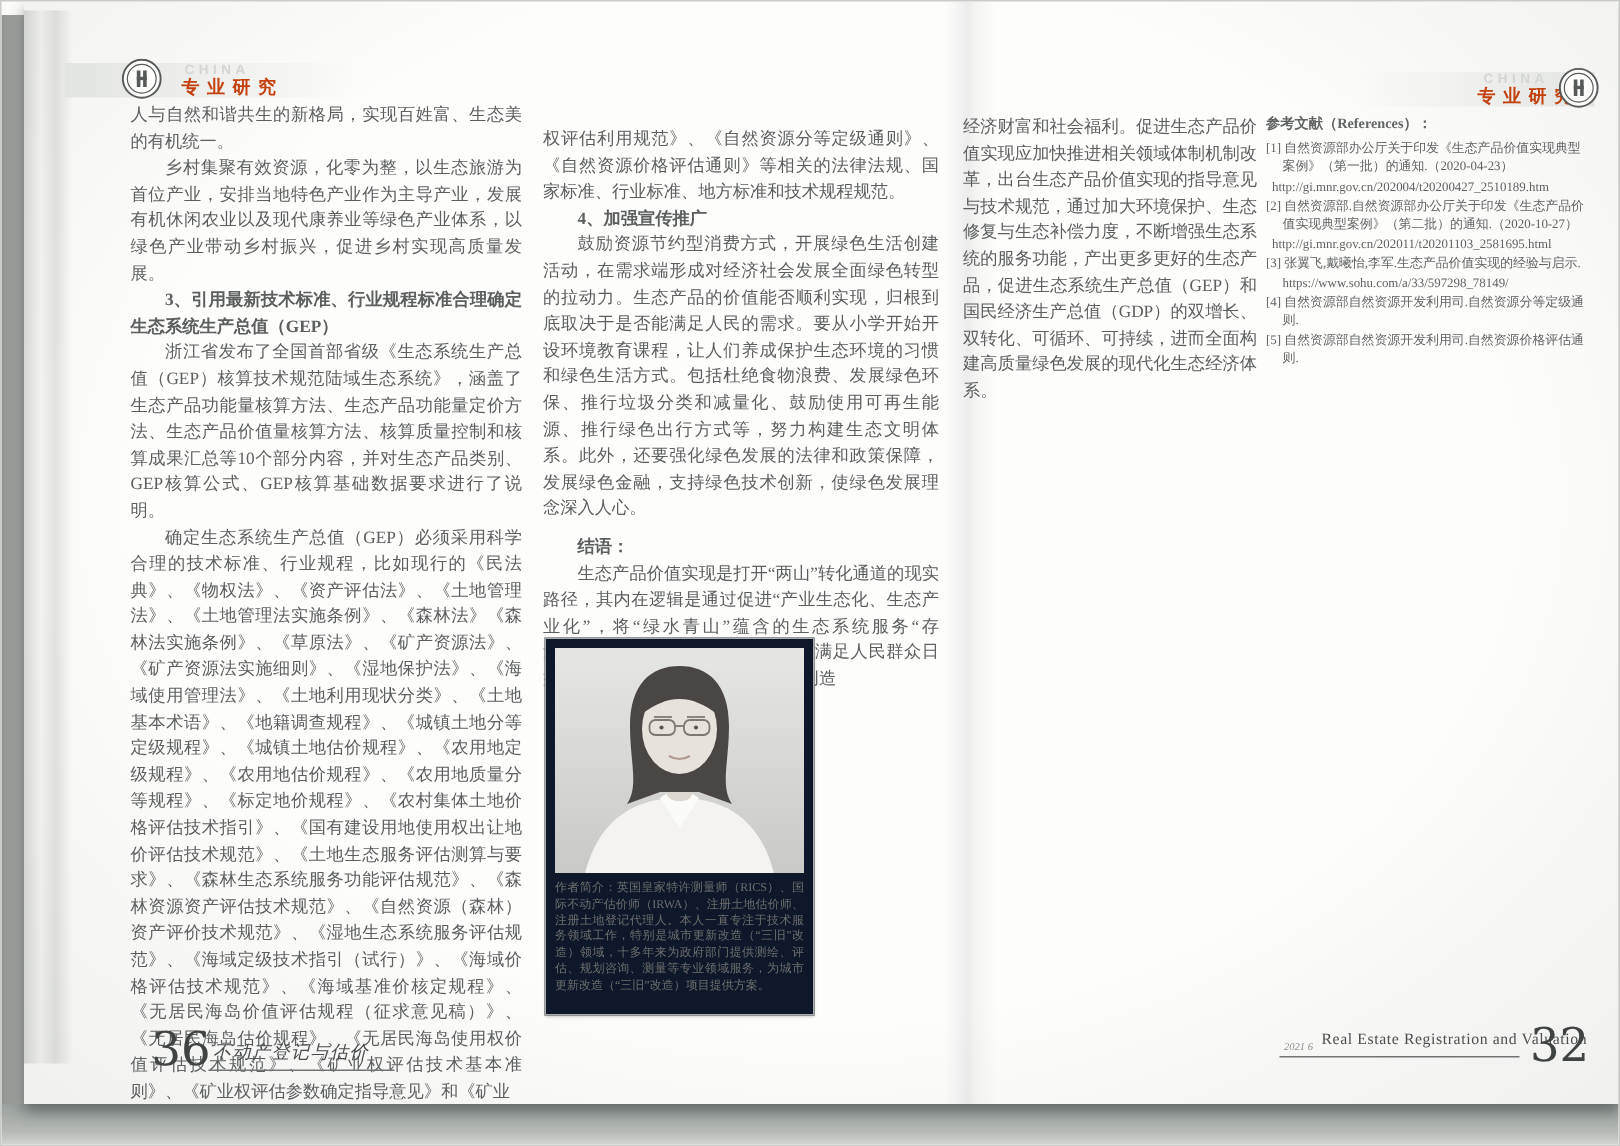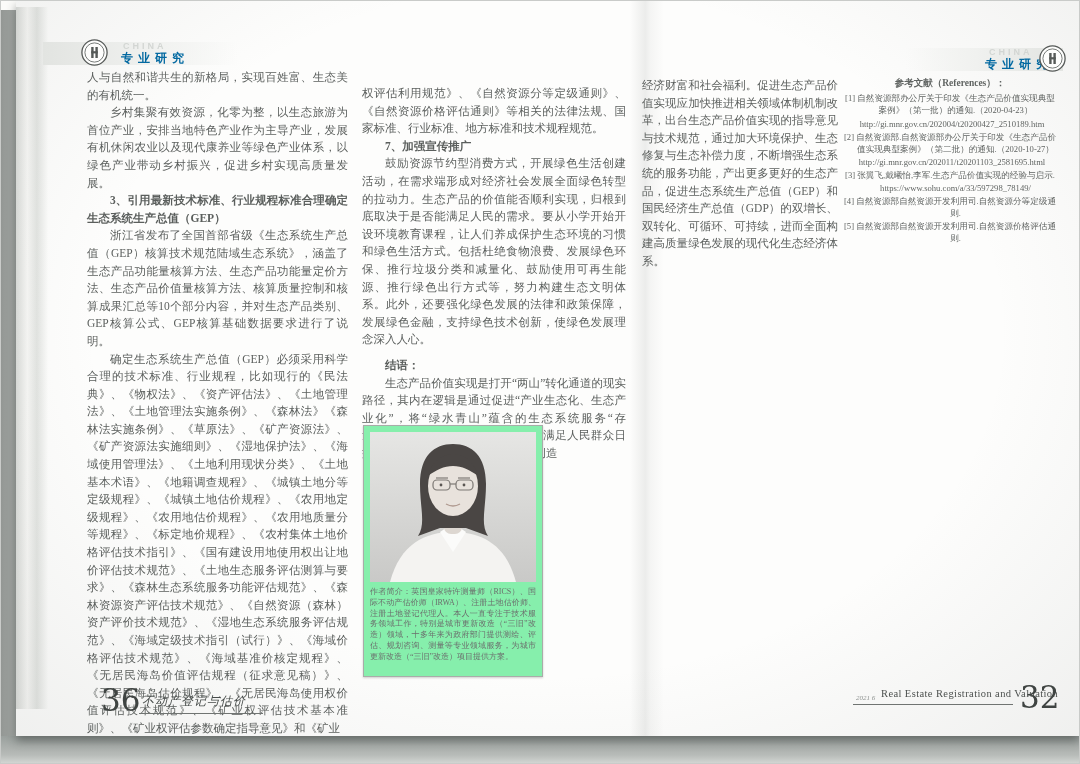--- a/index.html
+++ b/index.html
@@ -21,39 +21,39 @@
     background:linear-gradient(90deg,rgba(130,135,132,0) 0%,rgba(130,135,132,.14) 45%,rgba(130,135,132,.07) 60%,rgba(130,135,132,0) 100%);}
   .vignette{position:absolute;inset:0;pointer-events:none;
     background:radial-gradient(ellipse at 50% 45%,rgba(255,255,255,0) 60%,rgba(120,124,121,.10) 100%);}
 
   
   .band{position:absolute;height:23px;background:linear-gradient(90deg,#e2e4e1,#f0f1ef 55%,rgba(240,241,239,0));}
   .band.right{background:linear-gradient(270deg,#e2e4e1,#f0f1ef 55%,rgba(240,241,239,0));}
   .logo{position:absolute;width:27px;height:27px;}
   .ghost{position:absolute;font-family:"Liberation Sans",sans-serif;font-size:9px;
     letter-spacing:3px;color:#d3d6d3;font-weight:bold;}
-  .rubric{position:absolute;font-size:12px;letter-spacing:5px;color:#0369a1;font-weight:bold;}
+  .rubric{position:absolute;font-size:12px;letter-spacing:5px;color:#c2410c;font-weight:bold;}
 
   
   .col{position:absolute;font-size:11.5px;line-height:17.6px;color:#5b5f5d;
     text-align:justify;}
   .para{text-indent:2em;margin:0;}
   .para.cont{text-indent:0;}
   .sec-head{margin:0;text-indent:2em;font-weight:bold;color:#53575​5;}
   .concl-head{margin:8px 0 0 0;text-indent:2em;font-weight:bold;}
 
   
   .photo-box{position:absolute;left:362px;top:424px;width:180px;height:252px;
-    background:#86efac;border:1px solid #a9aca9;box-sizing:border-box;padding:6px 6px 4px 6px;
+    background:#0f172a;border:1px solid #a9aca9;box-sizing:border-box;padding:6px 6px 4px 6px;
     box-shadow:0 1px 2px rgba(0,0,0,.18);}
   .photo-box svg{display:block;width:166px;height:150px;}
   .caption{margin-top:5px;font-size:8px;line-height:10.8px;color:#6b6f6d;text-align:justify;}
 
   
-  .refs{position:absolute;font-size:8.6px;line-height:12.2px;color:#606462;text-align:center;}
+  .refs{position:absolute;font-size:8.6px;line-height:12.2px;color:#606462;text-align:left;}
   .refs-title{font-weight:bold;font-size:9.5px;color:#54585​6;margin-bottom:3px;}
   .ref-item{padding-left:11px;text-indent:-11px;margin:0 0 1px 0;}
   .ref-url{padding-left:4px;margin:0 0 1px 0;word-break:break-all;}
 
   
   .folio{position:absolute;font-size:31px;color:#3f4442;font-family:"DejaVu Serif",serif;}
   .foot-journal-cn{position:absolute;font-style:italic;font-weight:normal;font-size:12px;
     color:#474c4a;letter-spacing:1px;}
   .foot-rule{position:absolute;height:1px;background:#70747​2;background:#707472;}
   .foot-journal-en{position:absolute;font-size:10.5px;color:#4c504e;letter-spacing:.4px;}
@@ -88,21 +88,21 @@
     <div class="col" style="left:86px;top:68px;width:261px;">
       <p class="para cont">人与自然和谐共生的新格局，实现百姓富、生态美的有机统一。</p>
       <p class="para">乡村集聚有效资源，化零为整，以生态旅游为首位产业，安排当地特色产业作为主导产业，发展有机休闲农业以及现代康养业等绿色产业体系，以绿色产业带动乡村振兴，促进乡村实现高质量发展。</p>
       <p class="sec-head">3、引用最新技术标准、行业规程标准合理确定生态系统生产总值（GEP）</p>
       <p class="para">浙江省发布了全国首部省级《生态系统生产总值（GEP）核算技术规范陆域生态系统》，涵盖了生态产品功能量核算方法、生态产品功能量定价方法、生态产品价值量核算方法、核算质量控制和核算成果汇总等10个部分内容，并对生态产品类别、GEP核算公式、GEP核算基础数据要求进行了说明。</p>
       <p class="para">确定生态系统生产总值（GEP）必须采用科学合理的技术标准、行业规程，比如现行的《民法典》、《物权法》、《资产评估法》、《土地管理法》、《土地管理法实施条例》、《森林法》《森林法实施条例》、《草原法》、《矿产资源法》、《矿产资源法实施细则》、《湿地保护法》、《海域使用管理法》、《土地利用现状分类》、《土地基本术语》、《地籍调查规程》、《城镇土地分等定级规程》、《城镇土地估价规程》、《农用地定级规程》、《农用地估价规程》、《农用地质量分等规程》、《标定地价规程》、《农村集体土地价格评估技术指引》、《国有建设用地使用权出让地价评估技术规范》、《土地生态服务评估测算与要求》、《森林生态系统服务功能评估规范》、《森林资源资产评估技术规范》、《自然资源（森林）资产评价技术规范》、《湿地生态系统服务评估规范》、《海域定级技术指引（试行）》、《海域价格评估技术规范》、《海域基准价核定规程》、《无居民海岛价值评估规程（征求意见稿）》、《无居民海岛估价规程》、《无居民海岛使用权价值评估技术规范》、《矿业权评估技术基本准则》、《矿业权评估参数确定指导意见》和《矿业</p>
     </div>
 
     <div class="col" style="left:361px;top:84px;width:264px;">
       <p class="para cont">权评估利用规范》、《自然资源分等定级通则》、《自然资源价格评估通则》等相关的法律法规、国家标准、行业标准、地方标准和技术规程规范。</p>
-      <p class="sec-head">7、加强宣传推广</p>
+      <p class="sec-head">4、加强宣传推广</p>
       <p class="para">鼓励资源节约型消费方式，开展绿色生活创建活动，在需求端形成对经济社会发展全面绿色转型的拉动力。生态产品的价值能否顺利实现，归根到底取决于是否能满足人民的需求。要从小学开始开设环境教育课程，让人们养成保护生态环境的习惯和绿色生活方式。包括杜绝食物浪费、发展绿色环保、推行垃圾分类和减量化、鼓励使用可再生能源、推行绿色出行方式等，努力构建生态文明体系。此外，还要强化绿色发展的法律和政策保障，发展绿色金融，支持绿色技术创新，使绿色发展理念深入人心。</p>
       <p class="concl-head">结语：</p>
       <p class="para">生态产品价值实现是打开“两山”转化通道的现实路径，其内在逻辑是通过促进“产业生态化、生态产业化”，将“绿水青山”蕴含的生态系统服务“存量”和“增量”转化为“金山银山”，在满足人民群众日益增长的优美生态环境需要的同时创造</p>
     </div>
 
     <div class="photo-box">
       <svg viewBox="0 0 166 150">
         <defs>
           <linearGradient id="bg" x1="0" y1="0" x2="0" y2="1">
             <stop offset="0" stop-color="#e6e6e4"></stop>

